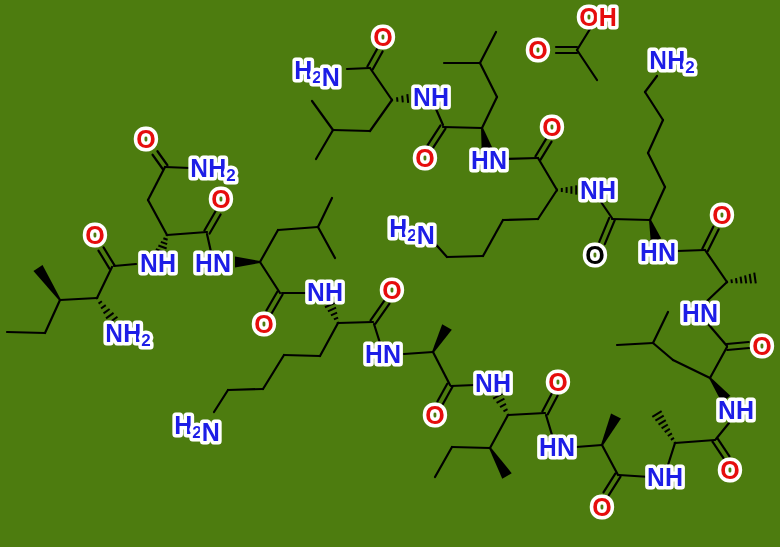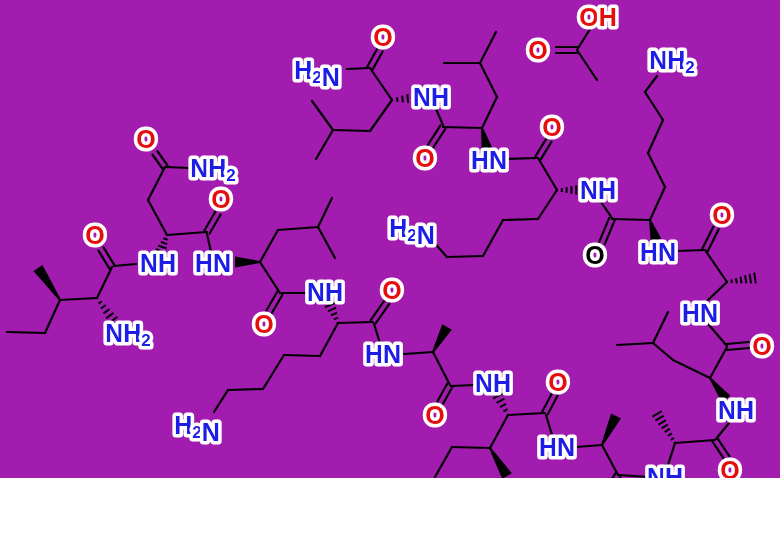--- a/index.html
+++ b/index.html
@@ -1,16 +1,16 @@
 <!DOCTYPE html>
 <html><head>
 <meta charset="utf-8">
 <style>
   html,body{margin:0;padding:0;background:#ffffff;}
-  .stage{width:780px;height:478px;background:#a21caf;position:relative;overflow:hidden;}
+  .stage{width:780px;height:547px;background:#4d7c0f;position:relative;overflow:hidden;}
   svg{display:block;font-family:"Liberation Sans","DejaVu Sans",sans-serif;}
   svg text{font-weight:bold;paint-order:stroke;stroke:#ffffff;stroke-width:7px;stroke-linejoin:round;}
 </style>
 </head>
 <body>
 
 <div class="stage">
   <svg id="mol" xmlns="http://www.w3.org/2000/svg" width="780" height="547" viewBox="0 0 780 547">
       <line x1="577" y1="47" x2="556" y2="47" stroke="#000000" stroke-width="2.2" stroke-linecap="round"></line>
       <line x1="577" y1="53" x2="556" y2="53" stroke="#000000" stroke-width="2.2" stroke-linecap="round"></line>

